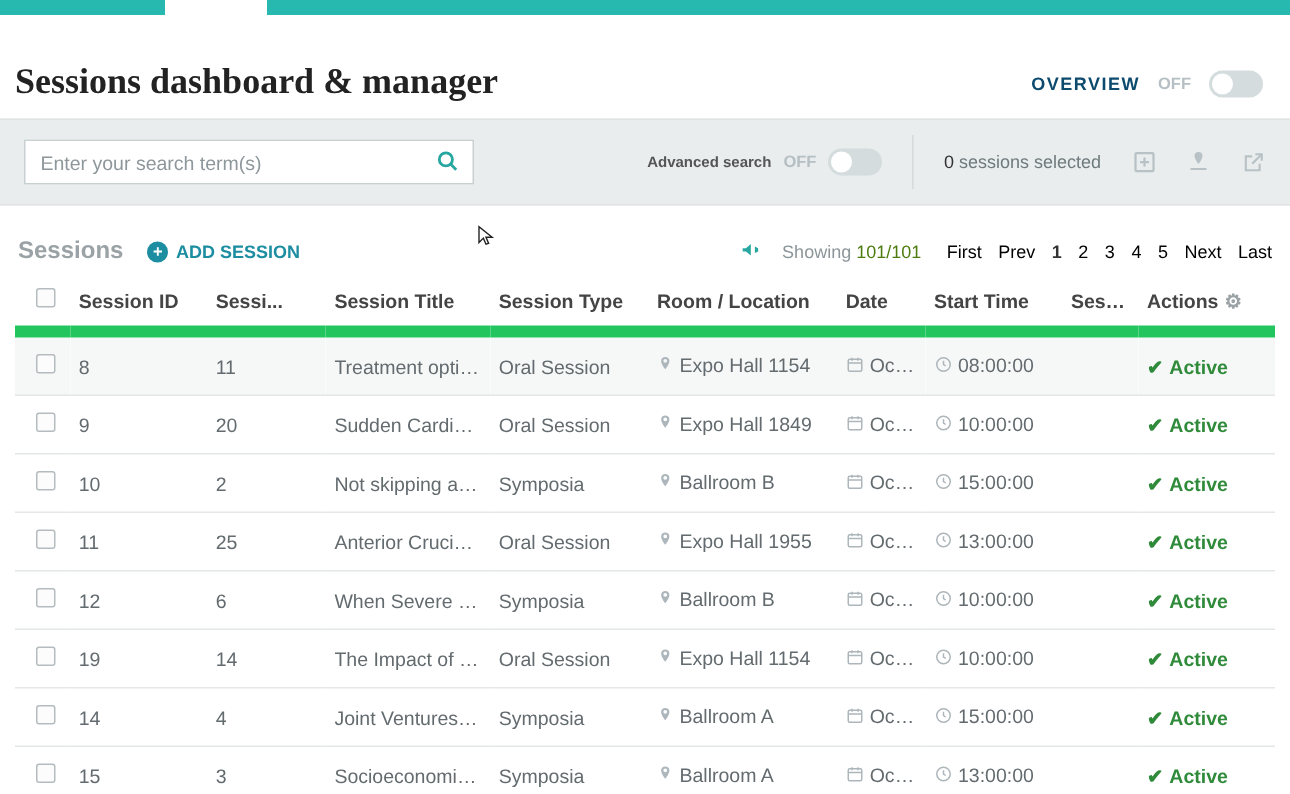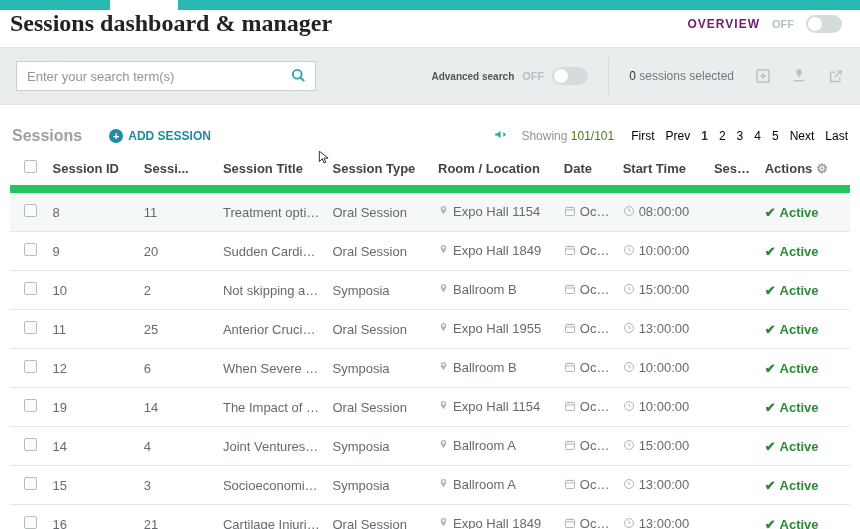--- a/index.html
+++ b/index.html
@@ -1,38 +1,38 @@
 <!DOCTYPE html>
 <html><head>
 <meta charset="utf-8">
 <style>
   * { box-sizing: border-box; margin: 0; padding: 0; }
   html, body { width: 860px; height: 529px; overflow: hidden; font-family: Arial, Helvetica, sans-serif; background: #fff; }
   .top-bar { height: 10px; background: #27b9b0; position: relative; }
   .top-bar-notch { position: absolute; left: 110px; top: 0; width: 68px; height: 10px; background: #fff; }
-  .header { display: flex; align-items: center; justify-content: space-between; padding: 0 18px 10px 10px; }
+  .header { display: flex; align-items: center; justify-content: space-between; padding: 32px 18px 10px 10px; }
   .header h1 { font-size: 24px; font-weight: 700; color: #222; font-family: Georgia, 'Times New Roman', serif; }
   .header-right { display: flex; align-items: center; gap: 12px; }
-  .overview-label { font-size: 12px; color: #701a75; letter-spacing: 1px; font-weight: 600; }
+  .overview-label { font-size: 12px; color: #0c4a6e; letter-spacing: 1px; font-weight: 600; }
   .off-label { font-size: 11px; color: #b6bfc4; font-weight: 600; }
   .toggle { width: 36px; height: 18px; border-radius: 10px; background: #d4dcde; position: relative; cursor: pointer; }
   .toggle::after { content: ''; position: absolute; width: 14px; height: 14px; border-radius: 50%; background: #fff; top: 2px; left: 2px; }
   .filter-bar { background: #e9eded; padding: 10px 16px; display: flex; align-items: center; gap: 20px; border-top: 1px solid #dfe3e3; border-bottom: 1px solid #dfe3e3; }
   .search-wrap { position: relative; width: 300px; }
   .search-input { width: 100%; height: 30px; border: 1px solid #c9d0d2; padding: 0 34px 0 10px; font-size: 13px; color: #555; background: #fff; }
   .search-input::placeholder { color: #8e979b; }
   .search-icon { position: absolute; right: 10px; top: 7px; color: #27a79f; font-size: 15px; cursor: pointer; }
   .adv-search { display: flex; align-items: center; gap: 8px; margin-left: auto; }
   .adv-search-label { font-size: 10px; color: #555; font-weight: 600; }
   .divider { width: 1px; height: 36px; background: #d5dadb; }
   .sel-info { font-size: 12px; color: #6f7a7e; }
   .sel-info .num { color: #333; }
   .tool-icons { display: flex; gap: 18px; }
   .tool-icon { width: 18px; height: 18px; color: #b8c2c6; cursor: pointer; display: inline-flex; align-items: center; justify-content: center; }
-  .sessions-bar { display: flex; align-items: center; padding: 22px 12px 6px 12px; gap: 27px; text-align: center; }
+  .sessions-bar { display: flex; align-items: center; padding: 22px 12px 6px 12px; gap: 16px; text-align: center; }
   .sessions-title { font-size: 16px; font-weight: 700; color: #9aa2a6; }
   .add-session { font-size: 12px; font-weight: 700; color: #1d8ea1; cursor: pointer; display: inline-flex; align-items: center; gap: 5px; }
   .add-session .plus { display: inline-flex; width: 14px; height: 14px; border-radius: 50%; background: #1d8ea1; color: #fff; align-items: center; justify-content: center; font-size: 11px; line-height: 1; }
   .pagination { margin-left: auto; display: flex; align-items: center; gap: 11px; font-size: 12px; color: #8c969a; }
   .pagination .showing { margin-right: 6px; }
   .pagination .showing .count { color: #4d7c0f; }
   .pagination .bullhorn { color: #27a79f; font-size: 13px; margin-right: 3px; }
   .pagination .pg { cursor: pointer; color: #000000; }
   .pagination .pg.active { color: #333; font-weight: 700; }
   table { width: 100%; border-collapse: collapse; font-size: 13px; color: #555; table-layout: fixed; }

